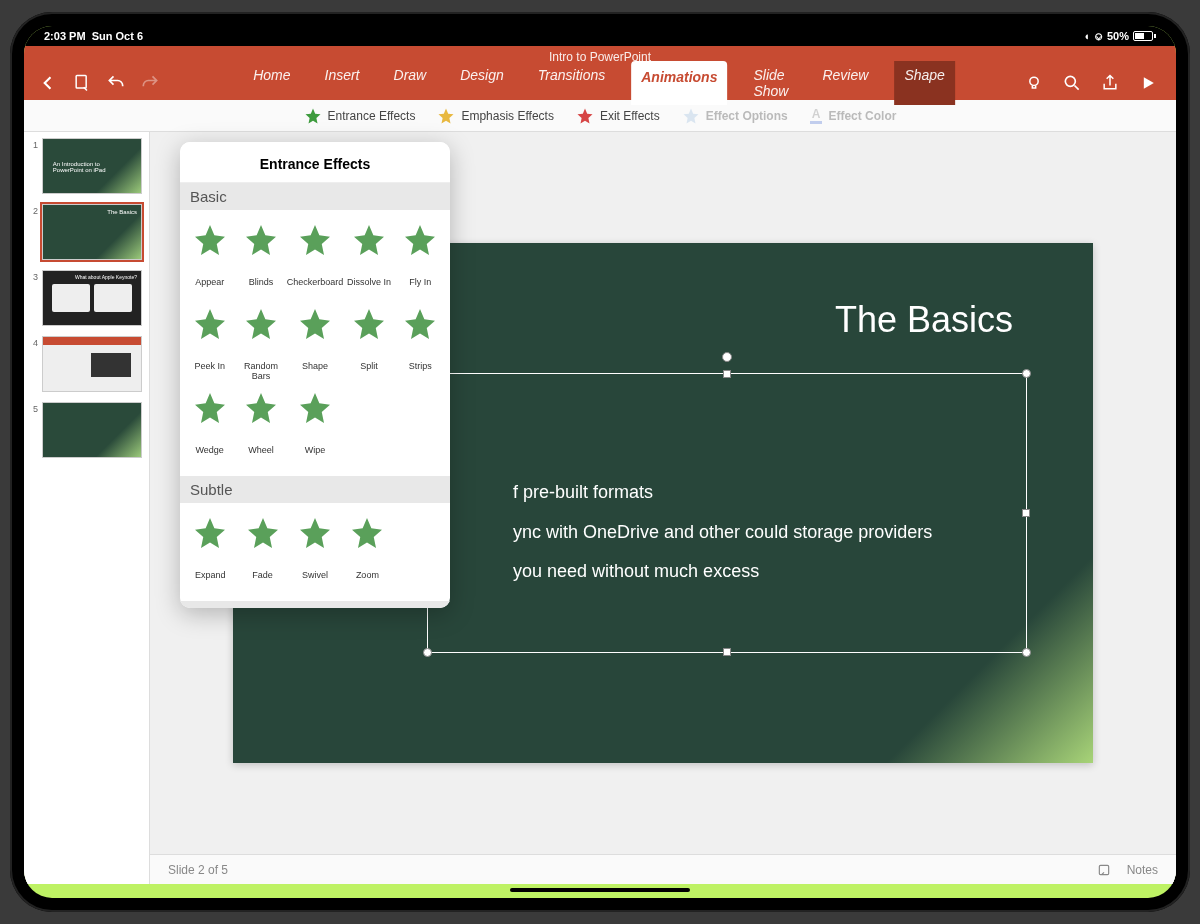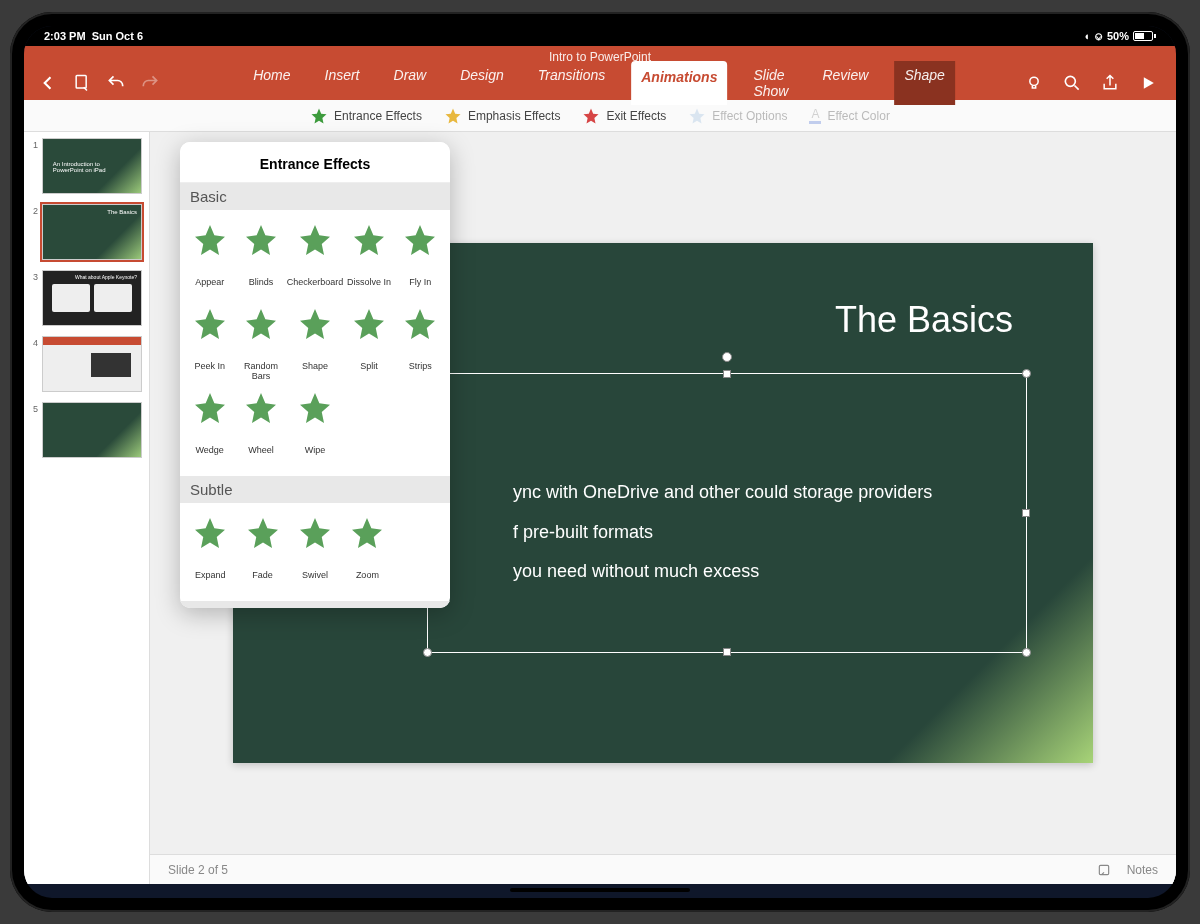--- a/index.html
+++ b/index.html
@@ -1,18 +1,18 @@
 <!DOCTYPE html>
 <html><head>
 <meta charset="utf-8">
 <style>
 * { margin: 0; padding: 0; box-sizing: border-box; font-family: -apple-system, "Segoe UI", sans-serif; }
 body { background: #3a3a3a; display: flex; align-items: center; justify-content: center; height: 924px; width: 1200px; }
 .ipad-frame { width: 1180px; height: 900px; background: #000; border-radius: 42px; padding: 14px; position: relative; box-shadow: inset 0 0 0 2px #222; }
-.ipad-screen { width: 100%; height: 100%; background: #0f172a; border-radius: 28px; overflow: hidden; position: relative; }
+.ipad-screen { width: 100%; height: 100%; background: #bef264; border-radius: 28px; overflow: hidden; position: relative; }
 
 
 .status-bar { height: 20px; background: #000; color: #fff; display: flex; justify-content: space-between; align-items: center; padding: 0 20px; font-size: 11px; font-weight: 600; }
 .status-right { display: flex; align-items: center; gap: 4px; }
 
 
 .app-header { background: #c74b32; color: #fff; position: relative; }
 .title-row { text-align: center; font-size: 12px; padding: 4px 8px 2px; color: rgba(255,255,255,0.9); }
 .tab-row { display: flex; align-items: center; height: 34px; position: relative; }
 .tab-left { display: flex; align-items: center; gap: 14px; padding-left: 14px; }
@@ -20,21 +20,21 @@
 .icon-btn { cursor: pointer; color: #fff; display: flex; align-items: center; }
 .tabs { display: flex; gap: 18px; position: absolute; left: 50%; transform: translateX(-50%); font-size: 14px; font-style: italic; }
 .tab { color: rgba(255,255,255,0.92); padding: 6px 8px; cursor: pointer; }
 .tab.active { background: #fff; color: #c74b32; border-radius: 4px 4px 0 0; font-weight: 600; padding: 8px 10px 6px; }
 .tab.shape { background: #8a3220; padding: 6px 10px; }
 .tab-right { display: flex; align-items: center; gap: 18px; margin-left: auto; padding-right: 18px; }
 
 
 .ribbon { background: #fafafa; border-bottom: 1px solid #ddd; height: 32px; display: flex; align-items: center; justify-content: center; gap: 22px; font-size: 12px; color: #444; }
 .ribbon-item { display: flex; align-items: center; gap: 6px; cursor: pointer; }
-.ribbon-item.disabled { opacity: 0.35; }
+.ribbon-item.disabled { opacity: 0.35; font-weight: bold; }
 .star-ico { width: 18px; height: 18px; }
 
 
 .app-body { display: flex; height: calc(100% - 120px); background: #f0f0f0; }
 .thumb-rail { width: 126px; background: #fff; border-right: 1px solid #ddd; overflow-y: auto; padding: 6px 4px; }
 .thumb-row { display: flex; gap: 4px; margin-bottom: 10px; }
 .thumb-num { width: 10px; font-size: 9px; color: #666; text-align: right; padding-top: 2px; }
 .thumb { width: 100px; height: 56px; background: linear-gradient(135deg,#2a4a3a 0%, #2a4a3a 70%, #9bc97a 100%); border: 1px solid #ccc; position: relative; overflow: hidden; color: #fff; font-size: 5px; padding: 4px; }
 .thumb.selected { outline: 2px solid #c74b32; }
 .thumb .t-title-center { position: absolute; top: 40%; left: 10%; right: 15%; font-size: 6px; }
@@ -235,22 +235,22 @@
             <div class="thumb-num">5</div>
             <div class="thumb"></div>
           </div>
   </div>
 
   <div class="canvas-area">
     <div class="canvas-scroll">
       <div class="slide">
         <div class="s-title">The Basics</div>
         <div class="bullets">
+          <div>f pre-built formats</div>
           <div>ync with OneDrive and other could storage providers</div>
-          <div>f pre-built formats</div>
           <div>you need without much excess</div>
         </div>
         <div class="sel-box">
           <div class="handle h-rot"></div>
           <div class="handle h-tl"></div>
           <div class="handle h-tr"></div>
           <div class="handle h-bl"></div>
           <div class="handle h-br"></div>
           <div class="handle hs h-tm"></div>
           <div class="handle hs h-bm"></div>

